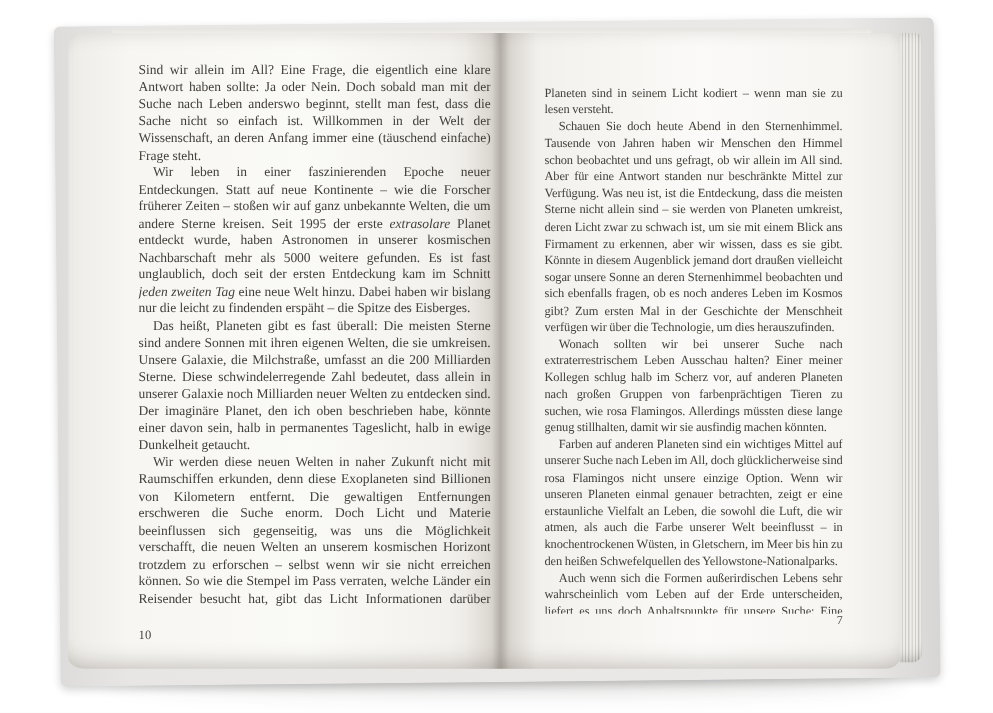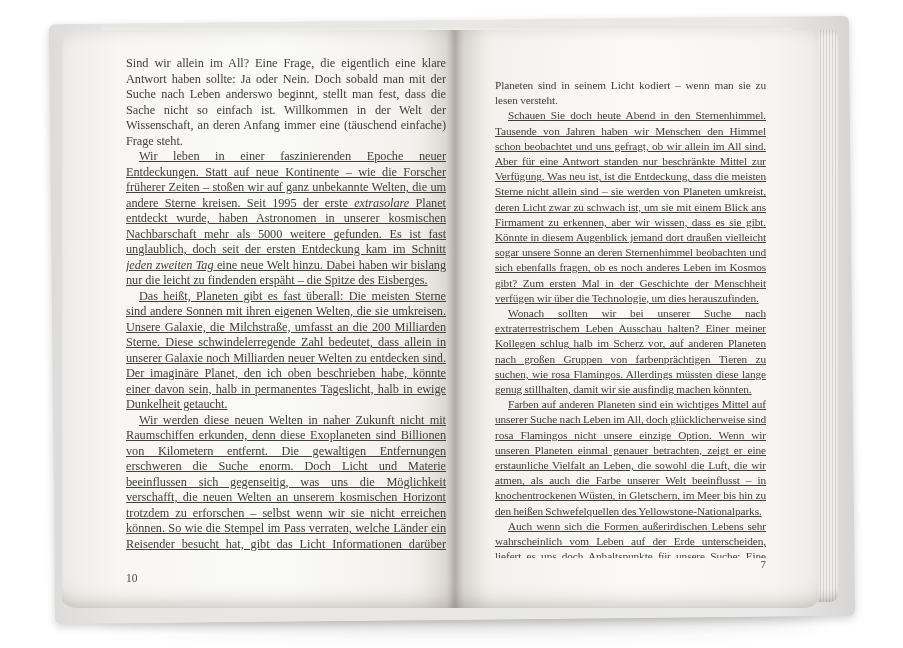--- a/index.html
+++ b/index.html
@@ -54,21 +54,21 @@
   }
   .page-left .text-col{
     left:64px;right:9px;top:26px;bottom:56px;
     font-size:12.3px;line-height:15.5px;letter-spacing:-0.05px;
   }
   .page-right .text-col{
     left:40px;right:52px;top:16px;bottom:50px;
     font-size:11.3px;line-height:15.2px;letter-spacing:-0.1px;word-spacing:-0.3px;margin-top:32px;
   }
   .para{margin:0;}
-  .para.indent{text-indent:13px;text-decoration:underline;}
+  .para.indent{text-indent:13px;}
   .page-number{
     position:absolute;color:#4a453e;
   }
   .page-left .page-number{left:64px;bottom:24px;font-size:11.5px;}
   .page-right .page-number{right:52px;bottom:38px;font-size:10.8px;}
 </style>
 </head>
 <body>
 
 <div class="scene">

